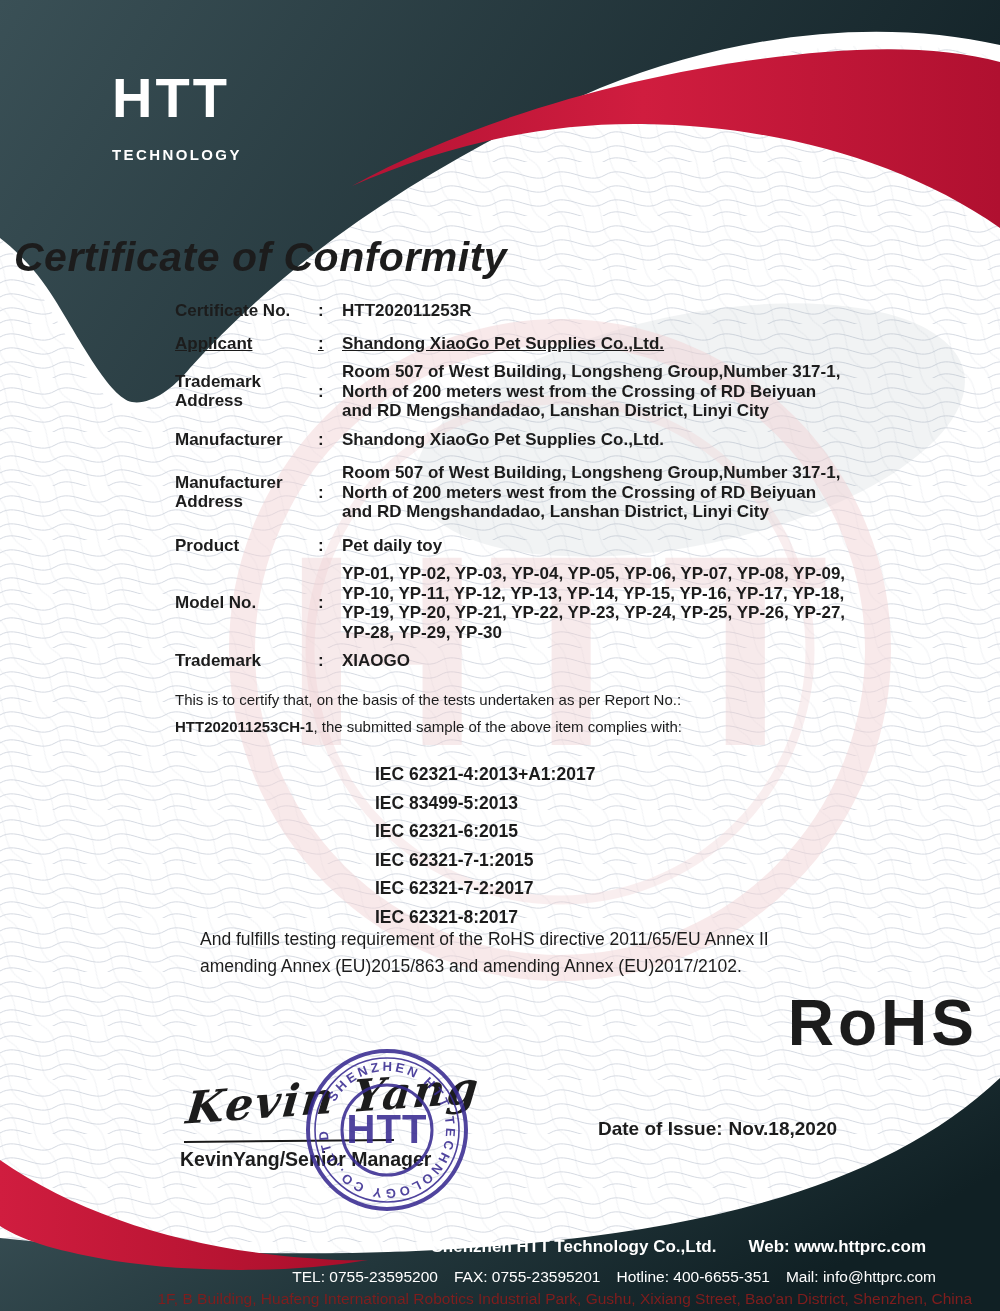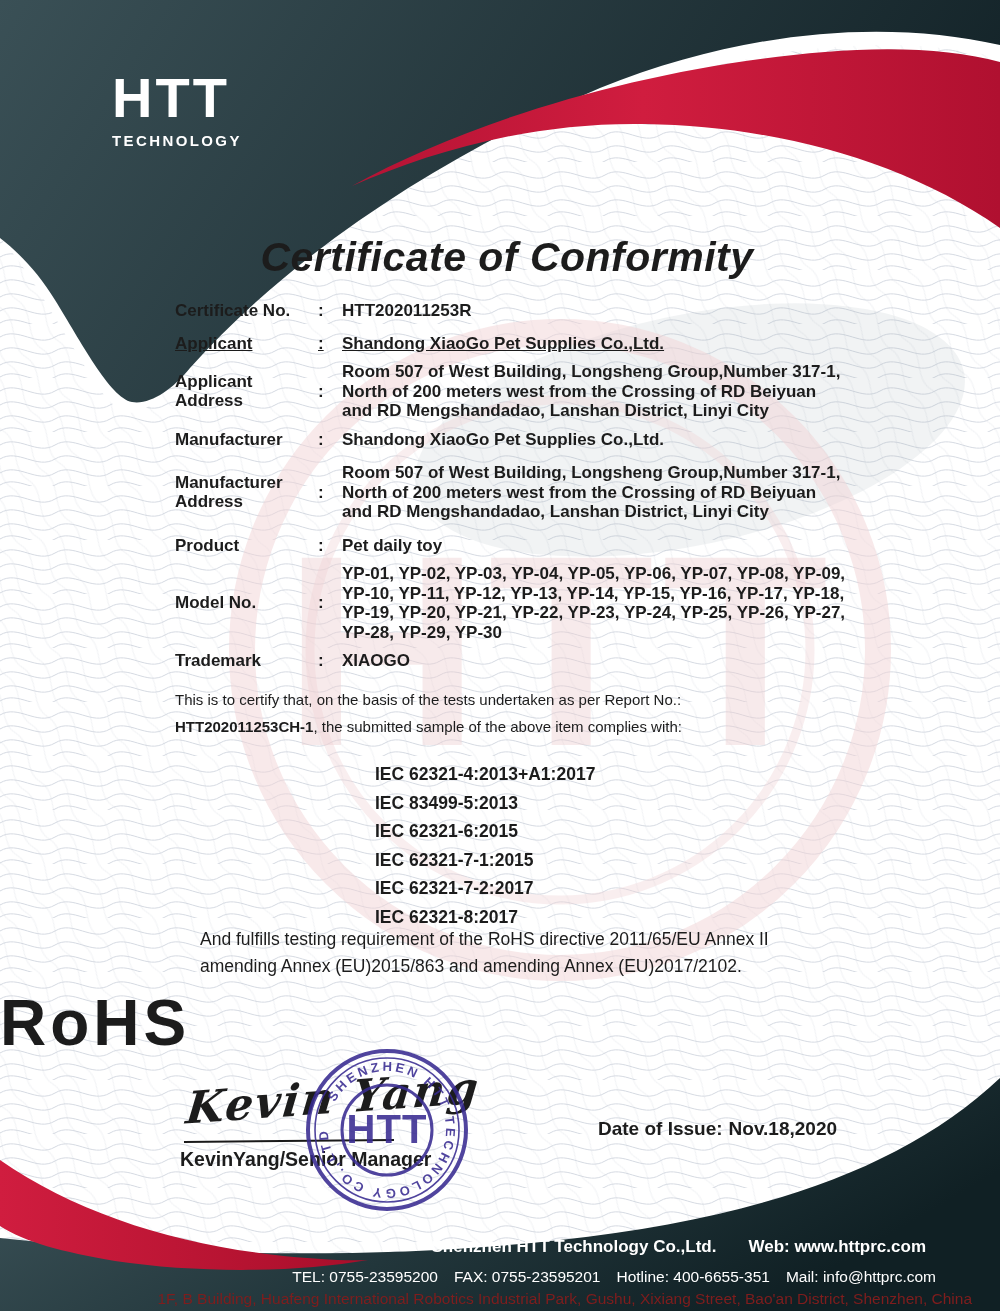--- a/index.html
+++ b/index.html
@@ -4,42 +4,42 @@
 <style>
   html,body{margin:0;padding:0;background:#666;}
   .page{position:relative;width:1000px;height:1311px;background:#fff;overflow:hidden;
         font-family:"Liberation Sans","DejaVu Sans",sans-serif;color:#1c1c1c;}
   .bg{position:absolute;inset:0;z-index:0;}
   .content{position:absolute;inset:0;z-index:2;}
 
   
   .logo{position:absolute;left:112px;top:70px;color:#fff;}
   .logo .t1{font-size:56px;font-weight:bold;letter-spacing:3px;line-height:1;}
-  .logo .t2{font-size:15px;font-weight:bold;letter-spacing:2.4px;margin-top:6px;}
-
-  
-  .title{position:absolute;top:234px;left:0;width:1000px;text-align:center;
+  .logo .t2{font-size:15px;font-weight:bold;letter-spacing:2.4px;margin-top:20px;}
+
+  
+  .title{position:absolute;top:234px;left:0;width:1000px;text-align:left;
          font-size:41px;font-weight:bold;font-style:italic;letter-spacing:.5px;padding-left:14px;box-sizing:border-box;}
 
   
   .details{position:absolute;left:175px;top:301px;width:690px;}
   .drow{display:flex;align-items:center;font-size:17px;font-weight:bold;line-height:19.5px;}
   .drow .lbl{width:143px;flex:0 0 143px;}
   .drow .sep{width:24px;flex:0 0 24px;text-align:left;}
   .drow .val{flex:1;}
   .mt13{margin-top:13px;text-decoration:underline;} .mt9{margin-top:9px;} .mt10{margin-top:14px;}
 
   .certify{position:absolute;left:175px;top:686px;width:668px;font-size:15px;line-height:27px;}
   .certify b{font-weight:bold;margin-top:42px;}
 
   .standards{position:absolute;left:375px;top:760px;font-size:17.5px;font-weight:bold;line-height:28.6px;}
 
   .fulfills{position:absolute;left:200px;top:926px;width:660px;font-size:17.5px;line-height:27px;}
 
-  .rohs-big{position:absolute;top:986px;left:0;width:1000px;text-align:left;padding-right:22px;box-sizing:border-box;
+  .rohs-big{position:absolute;top:986px;left:0;width:1000px;text-align:right;padding-right:22px;box-sizing:border-box;
             font-size:64px;font-weight:bold;letter-spacing:4px;}
 
   .sig-script{position:absolute;left:186px;top:1072px;font-family:"DejaVu Serif","Liberation Serif",serif;
               font-style:italic;font-weight:bold;font-size:44px;transform:rotate(-4deg) skewX(-10deg);
               letter-spacing:2px;white-space:nowrap;}
   .sig-line{position:absolute;left:184px;top:1140px;width:210px;height:2px;background:#1a1a1a;transform:rotate(-.6deg);}
   .sig-name{position:absolute;left:180px;top:1148px;font-size:19.5px;font-weight:bold;}
 
   .stamp{position:absolute;left:301px;top:1044px;}
 
@@ -136,21 +136,21 @@
         <div class="val">HTT202011253R</div>
       </div>
 
       <div class="drow mt13">
         <div class="lbl">Applicant</div>
         <div class="sep">:</div>
         <div class="val">Shandong XiaoGo Pet Supplies Co.,Ltd.</div>
       </div>
 
       <div class="drow mt9">
-        <div class="lbl">Applicant Address</div>
+        <div class="lbl">Trademark Address</div>
         <div class="sep">:</div>
         <div class="val">
           <span>Room 507 of West Building, Longsheng Group,Number 317-1,</span><br>
           <span>North of 200 meters west from the Crossing of RD Beiyuan</span><br>
           <span>and RD Mengshandadao, Lanshan District, Linyi City</span>
         </div>
       </div>
 
       <div class="drow mt9">
         <div class="lbl">Manufacturer</div>

